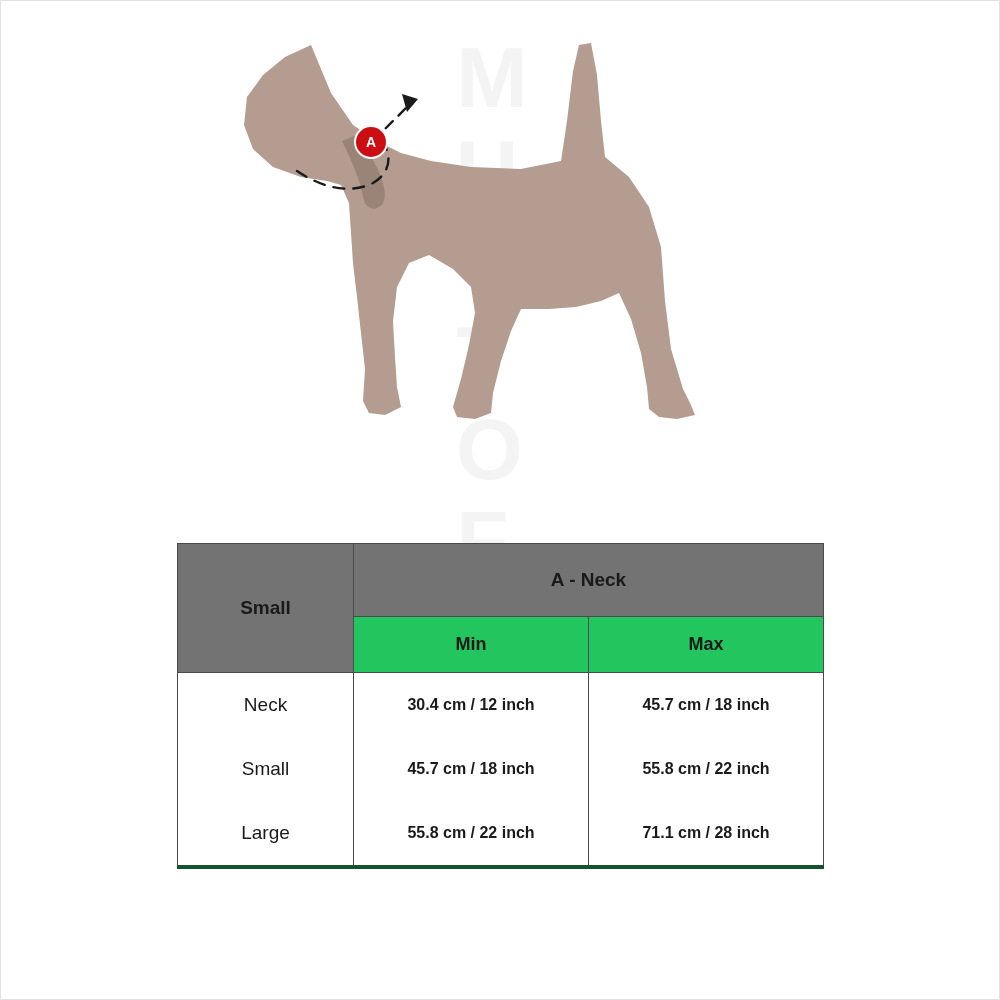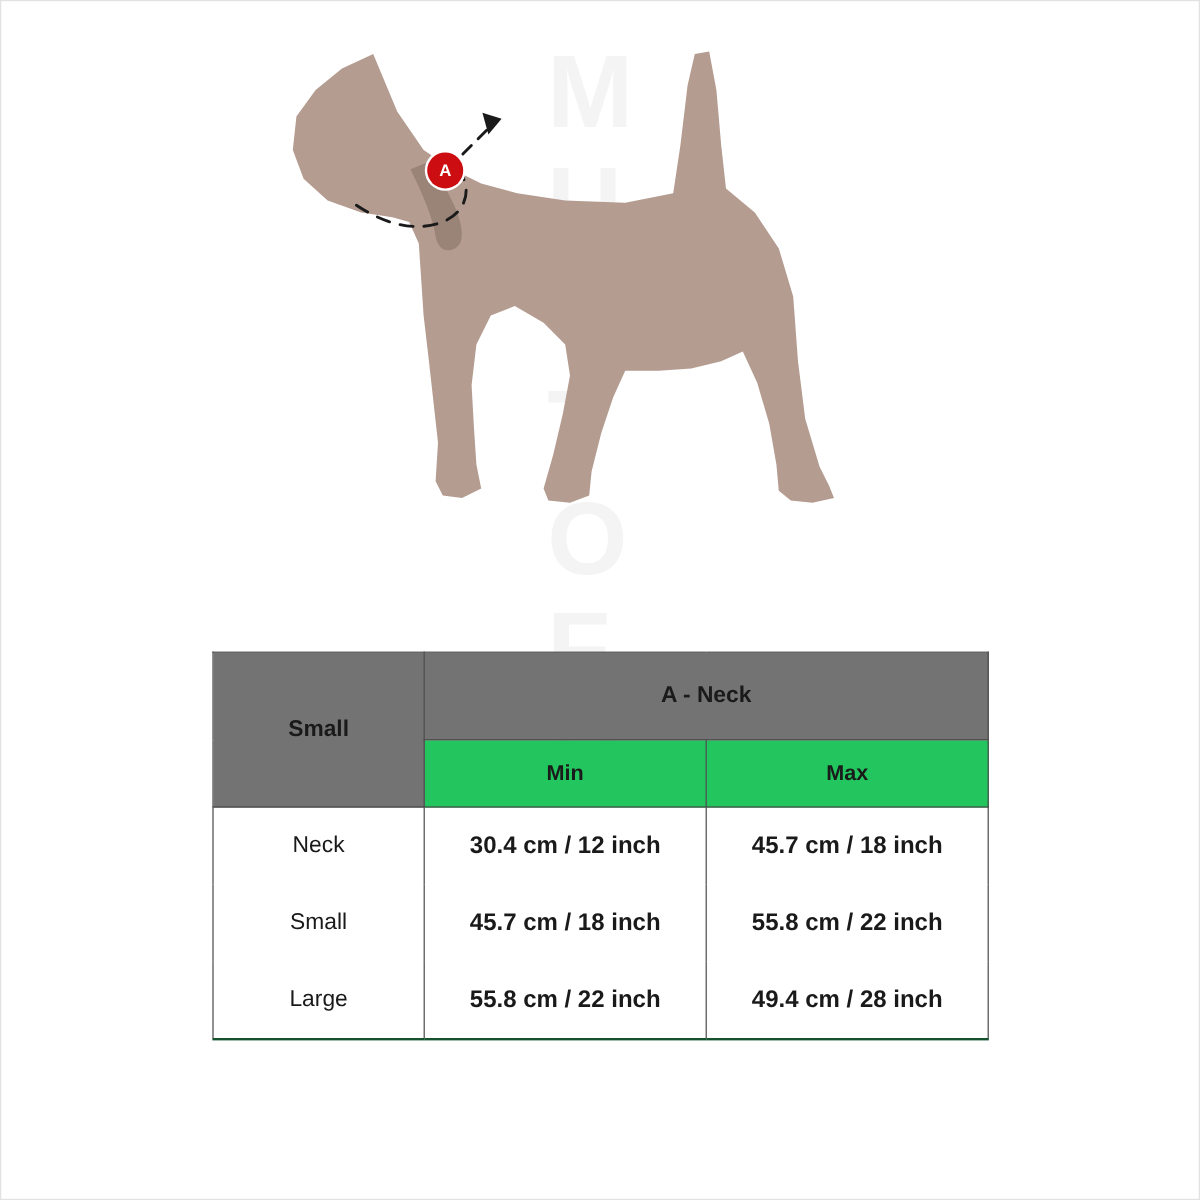--- a/index.html
+++ b/index.html
@@ -105,24 +105,24 @@
     height: 62px;
     font-size: 19px;
     border-top: none;
     border-bottom: none;
   }
   .body-row td.cell-size {
     font-weight: 400;
   }
   .body-row td.cell-val {
     font-weight: 700;
-    font-size: 20px;
+    font-size: 16px;
   }
   .body-row:last-child td {
-    border-bottom: 2px solid #14532d;
+    border-bottom: 4px solid #14532d;
   }
   .body-row:first-child td {
     border-top: 1px solid #4a4a4a;
   }
 </style>
 </head>
 <body>
 
 <div class="page">
 
@@ -258,18 +258,18 @@
         <td class="cell-val">45.7 cm / 18 inch</td>
       </tr>
       <tr class="body-row">
         <td class="cell-size">Small</td>
         <td class="cell-val">45.7 cm / 18  inch</td>
         <td class="cell-val">55.8 cm / 22  inch</td>
       </tr>
       <tr class="body-row">
         <td class="cell-size">Large</td>
         <td class="cell-val"> 55.8 cm / 22 inch</td>
-        <td class="cell-val">49.4 cm / 28 inch</td>
+        <td class="cell-val">71.1 cm / 28 inch</td>
       </tr>
     </tbody>
   </table>
 
 </div>
 
 </body></html>

